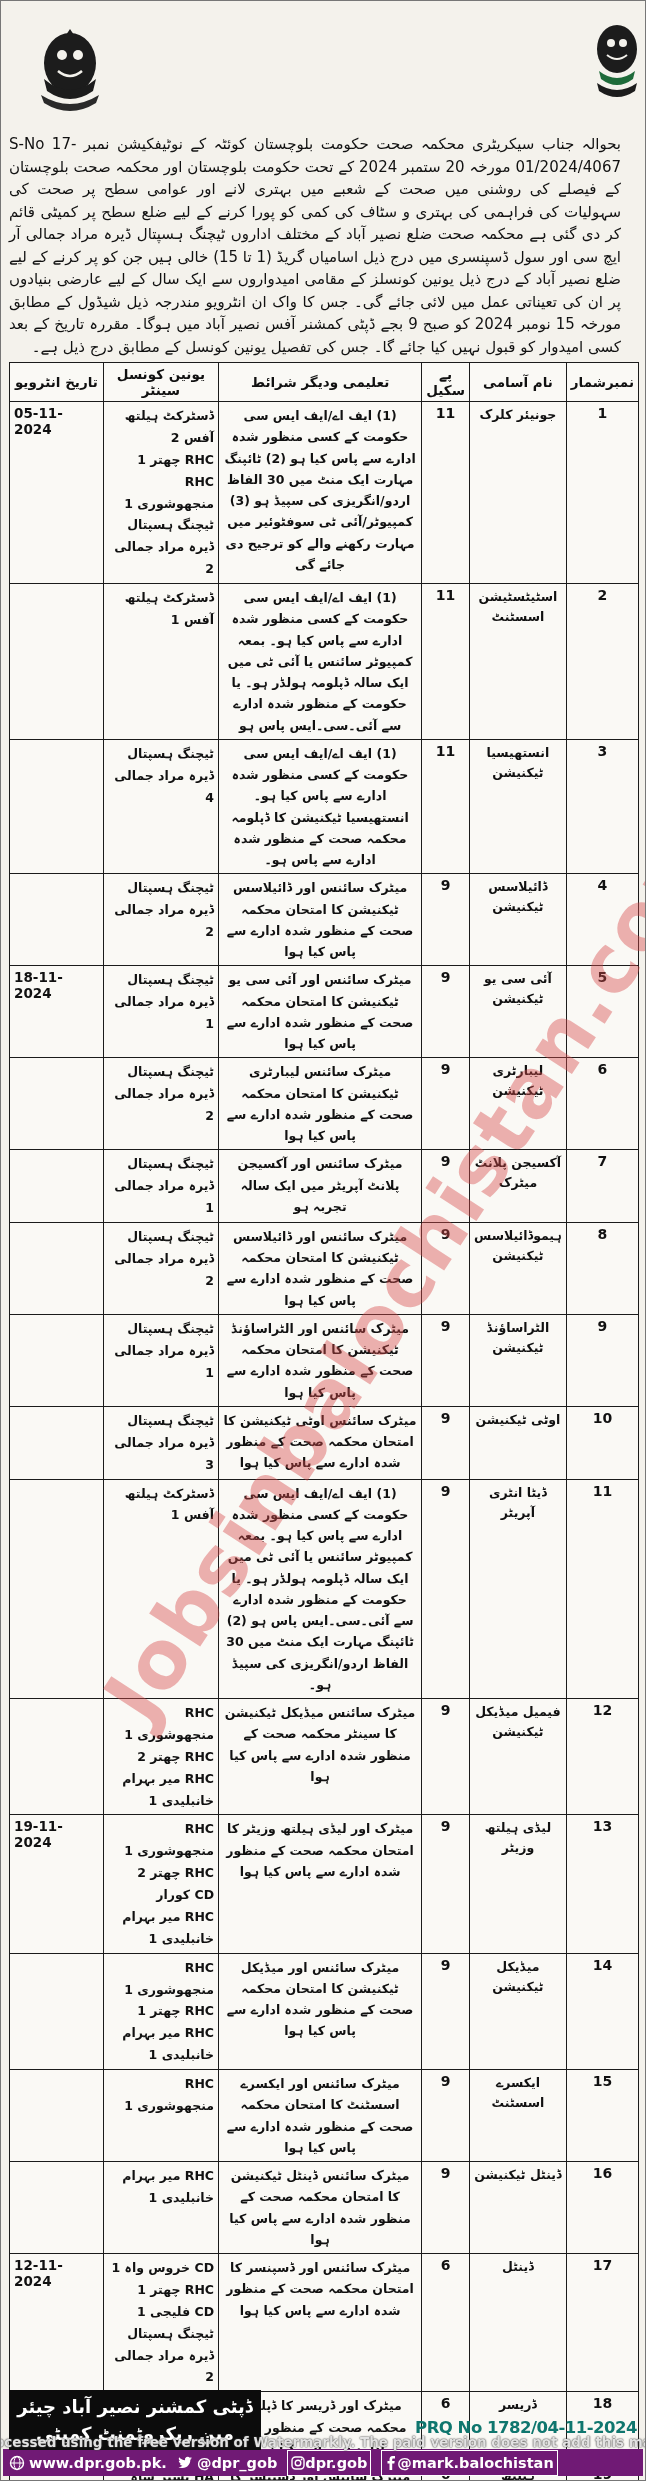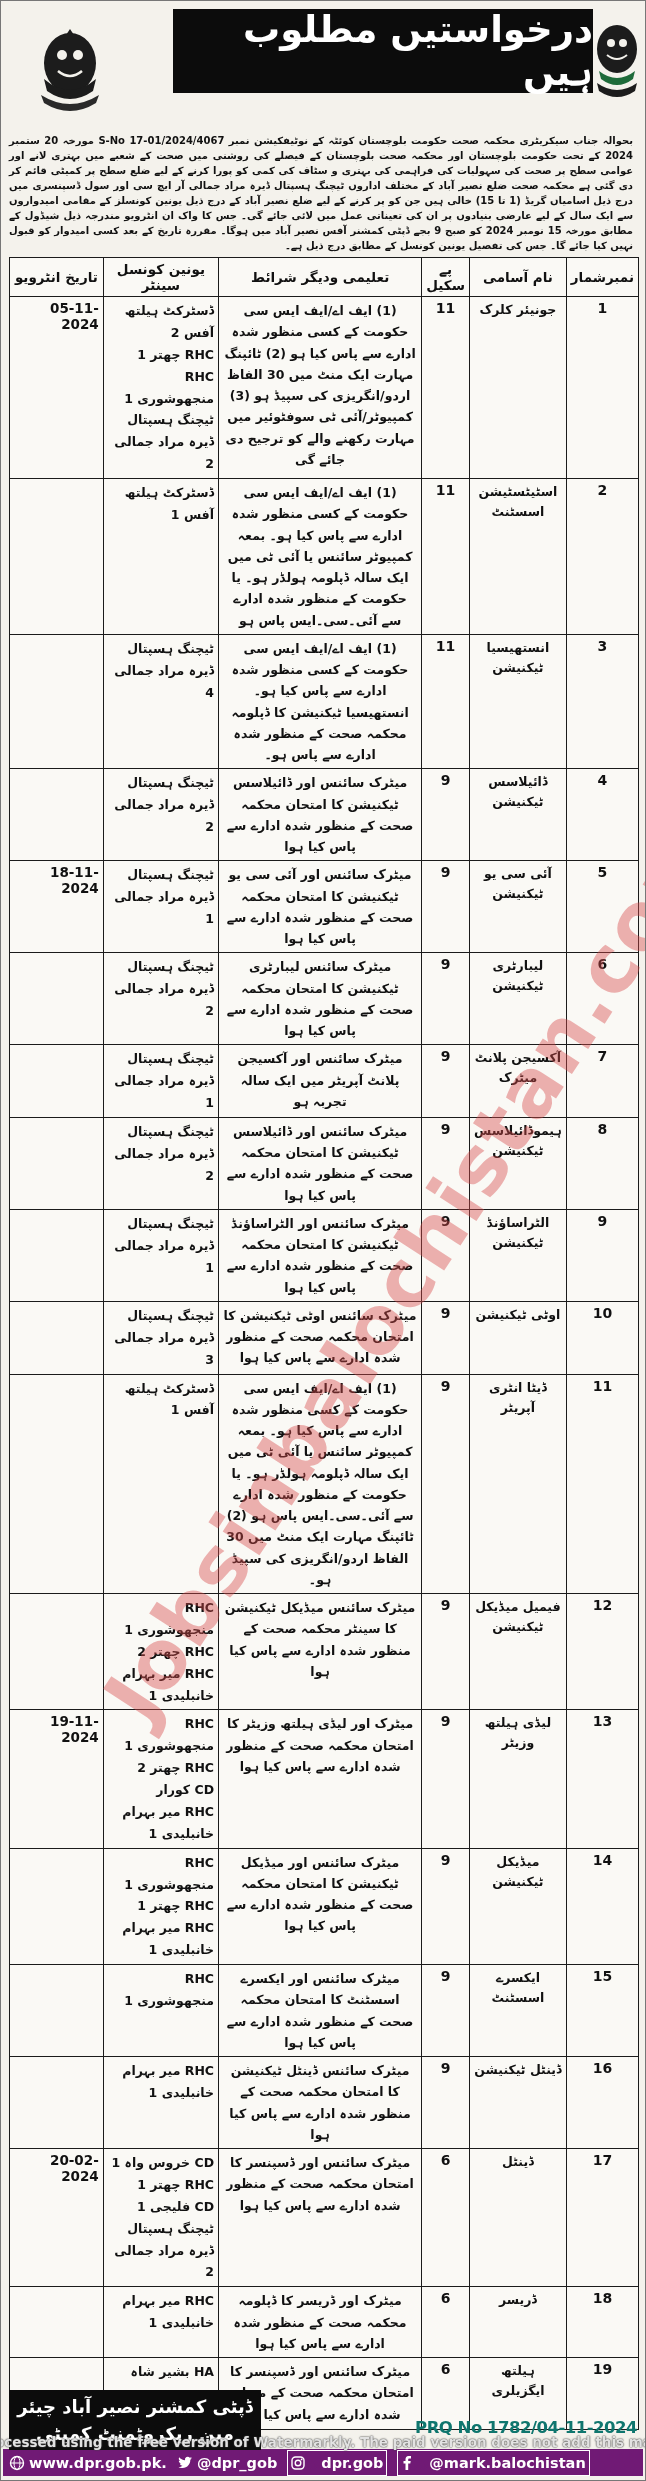--- a/index.html
+++ b/index.html
@@ -13,52 +13,52 @@
   .title-box {
     position: absolute; left: 172px; right: 52px; top: 8px; height: 84px;
     background: #0c0c0c; color: #fff; display: flex; align-items: center; justify-content: center;
     font-size: 37px; font-weight: bold; direction: rtl;
   }
   .logo { position: absolute; }
   .logo-left { left: 22px; top: 28px; width: 94px; height: 100px; }
   .logo-right { right: 2px; top: 20px; width: 52px; height: 88px; }
   
   .intro {
-    margin: 4px 12px 4px 8px; direction: rtl; text-align: justify;
-    font-size: 10px; font-weight: 700; line-height: 1.5; color:#111;
+    margin: 4px 24px 4px 8px; direction: rtl; text-align: justify;
+    font-size: 15px; font-weight: 400; line-height: 1.5; color:#111;
   }
   
   table.job-table {
     width: 630px; margin: 2px 8px; border-collapse: collapse; direction: rtl;
     background: #faf9f5;
   }
   .job-table th, .job-table td { border: 1.5px solid #1b1b1b; padding: 3px 4px; color:#111; }
   .job-table th { font-size: 13.5px; font-weight: bold; text-align: center; height: 26px; vertical-align: middle; }
   td.c-serial { width: 42px;  text-align: center; font-size: 14px; font-weight: bold; vertical-align: top; }
   td.c-post   { width: 96px;  text-align: center; font-size: 12.5px; font-weight: bold; vertical-align: top; line-height:1.6; }
   td.c-scale  { width: 48px;  text-align: center; font-size: 14px; font-weight: bold; vertical-align: top; }
   td.c-req    { width: 224px; text-align: center; font-size: 12.5px; font-weight: 600; vertical-align: top; line-height: 1.7; margin-left: 24px; }
   td.c-uc     { width: 120px; text-align: right;  font-size: 12.5px; font-weight: 600; vertical-align: top; line-height: 1.75; white-space: pre-line; }
-  td.c-date   { width: 100px; text-align: right; font-size: 13.5px; font-weight: bold; vertical-align: top; direction: ltr; }
+  td.c-date   { width: 100px; text-align: left; font-size: 13.5px; font-weight: bold; vertical-align: top; direction: ltr; }
   
   .footer-area { position: absolute; left: 0; right: 0; bottom: 4px; height: 86px; }
   .signature-box {
     position: absolute; left: 8px; top: 0; width: 252px; height: 60px;
     background: #0c0c0c; color: #fff; direction: rtl;
     display: flex; flex-direction: column; align-items: center; justify-content: center;
     font-size: 18px; font-weight: bold; line-height: 1.5; z-index: 2;
   }
   .prq { position: absolute; right: 8px; top: 28px; font-size: 16.5px; font-weight: bold; color:#0f766e; letter-spacing:-0.5px; }
   .social-bar {
     position: absolute; left: 2px; right: 2px; bottom: 0; height: 27px;
     background: #701a75; color: #fff; display: flex; align-items: center;
     gap: 10px; padding: 0 6px; font-size: 14.5px; font-weight: bold; z-index: 1;
   }
   .social-group { display: flex; align-items: center; gap: 4px; white-space: nowrap; }
-  .soc-box { border: 1px solid #fff; padding: 12px 3px; display:flex; align-items:center; gap:16px; height: 19px; }
+  .soc-box { border: 1px solid #fff; padding: 12px 3px; display:flex; align-items:center; gap:0; height: 19px; }
   .watermarkly {
     position: absolute; left: 50%; transform: translateX(-50%); top: 44px;
     color: rgba(240,240,240,0.92); font-size: 13.5px; font-weight: bold; white-space: nowrap;
     text-shadow: 0 0 2px #444, 0 0 1px #444; z-index: 3;
   }
   
   .diag-watermark {
     position: absolute; top: 1270px; left: -90px; width: 940px;
     transform: rotate(-57deg); color: rgba(215,75,75,0.42);
     font-size: 80px; font-weight: bold; text-align: center;
@@ -76,21 +76,20 @@
       <svg width="94" height="100" viewBox="0 0 94 100">
         <ellipse cx="47" cy="34" rx="26" ry="30" fill="#1c1c1c"></ellipse>
         <path d="M21 50 Q47 72 73 50 L70 62 Q47 78 24 62 Z" fill="#1c1c1c"></path>
         <path d="M18 66 Q47 84 76 66 L73 74 Q47 90 21 74 Z" fill="#2a2a2a"></path>
         <circle cx="39" cy="26" r="5" fill="#f4f2ec"></circle>
         <circle cx="55" cy="26" r="5" fill="#f4f2ec"></circle>
         <path d="M35 42 Q47 52 59 42" stroke="#f4f2ec" stroke-width="2.5" fill="none"></path>
         <path d="M43 6 L47 0 L51 6 Z" fill="#1c1c1c"></path>
       </svg>
     </span>
-    <div class="title-box">درخواستیں مطلوب ہیں</div>
     <span class="logo logo-right">
       <svg width="52" height="88" viewBox="0 0 52 88">
         <ellipse cx="26" cy="28" rx="20" ry="24" fill="#1c1c1c"></ellipse>
         <circle cx="20" cy="22" r="4" fill="#f4f2ec"></circle>
         <circle cx="32" cy="22" r="4" fill="#f4f2ec"></circle>
         <path d="M16 34 Q26 42 36 34" stroke="#f4f2ec" stroke-width="2" fill="none"></path>
         <path d="M8 50 Q26 64 44 50 L42 58 Q26 70 10 58 Z" fill="#1e6b3a"></path>
         <path d="M6 62 Q26 76 46 62 L44 70 Q26 82 8 70 Z" fill="#1c1c1c"></path>
       </svg>
     </span>
@@ -250,21 +249,21 @@
         </tr>
         <tr style="height: 110px;">
           <td class="c-serial">17</td>
           <td class="c-post">ڈینٹل</td>
           <td class="c-scale">6</td>
           <td class="c-req">میٹرک سائنس اور ڈسپنسر کا امتحان محکمہ صحت کے منظور شدہ ادارے سے پاس کیا ہوا</td>
           <td class="c-uc">CD خروس واہ 1
 RHC چھتر 1
 CD فلیجی 1
 ٹیچنگ ہسپتال ڈیرہ مراد جمالی 2</td>
-          <td class="c-date">20-02-2024</td>
+          <td class="c-date">12-11-2024</td>
         </tr>
         <tr style="height: 70px;">
           <td class="c-serial">18</td>
           <td class="c-post">ڈریسر</td>
           <td class="c-scale">6</td>
           <td class="c-req">میٹرک اور ڈریسر کا ڈپلومہ محکمہ صحت کے منظور شدہ ادارے سے پاس کیا ہوا</td>
           <td class="c-uc">RHC میر بہرام خانبلیدی 1</td>
           <td class="c-date"></td>
         </tr>
         <tr style="height: 72px;">

